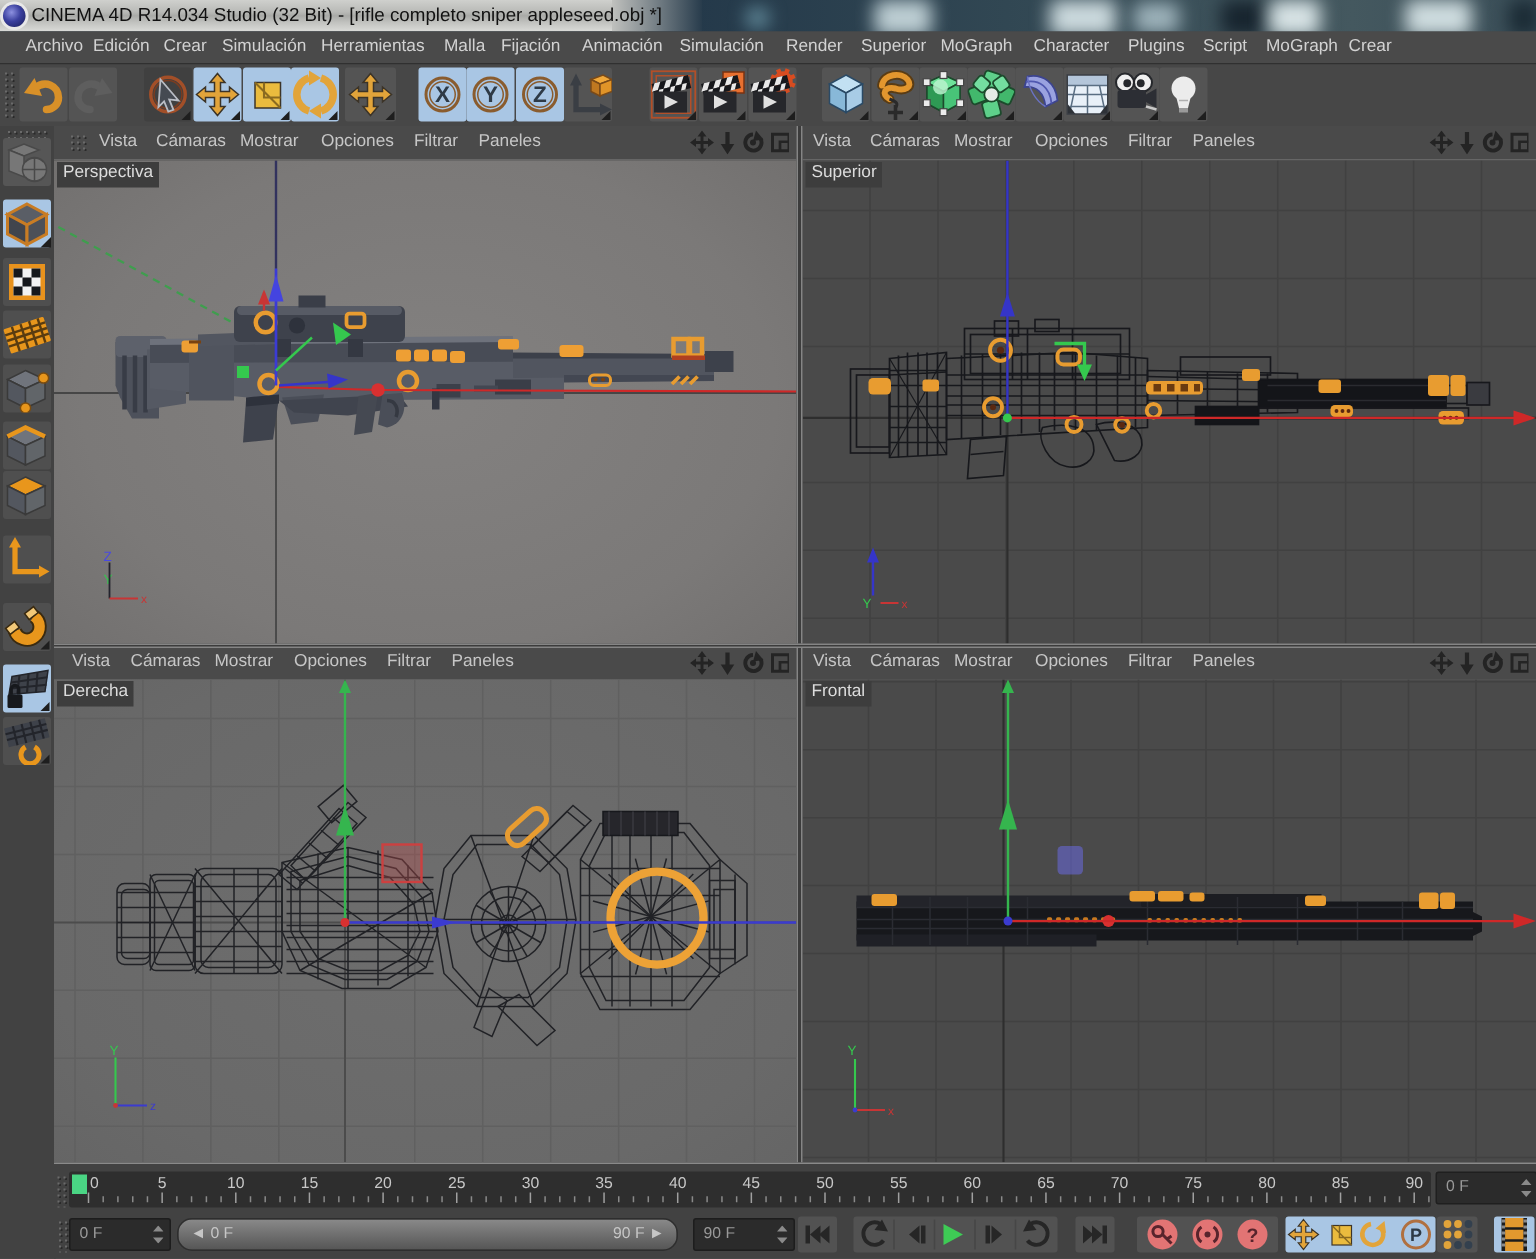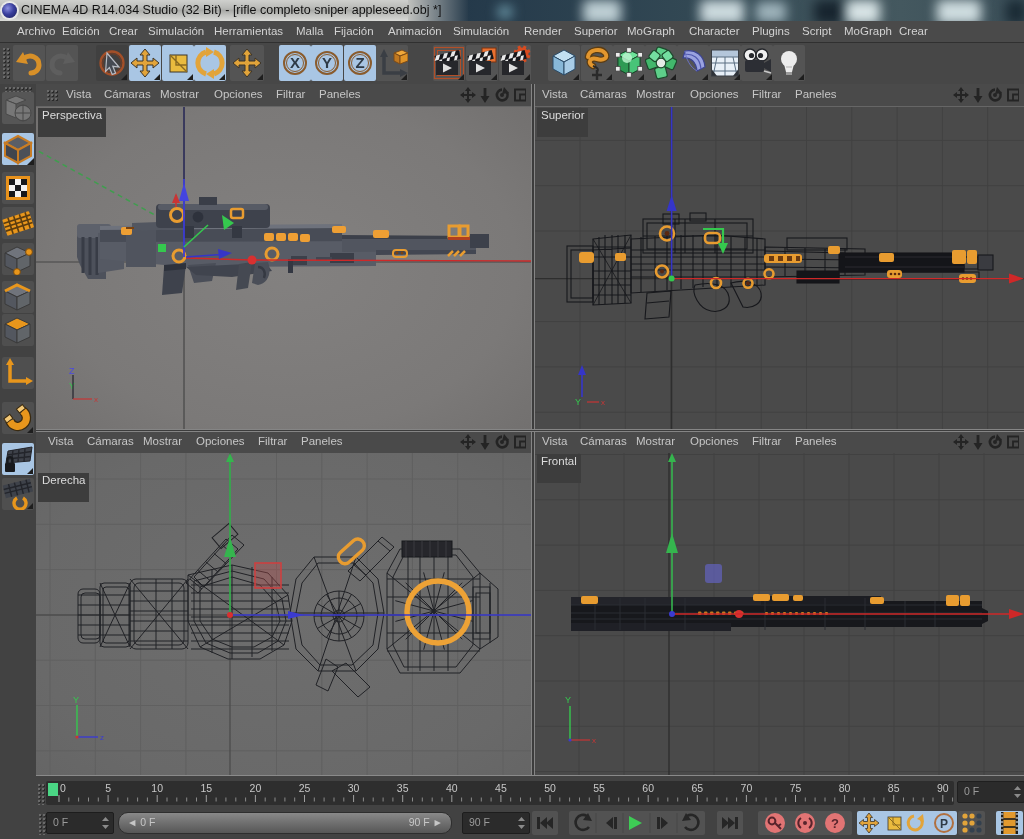--- a/index.html
+++ b/index.html
@@ -26,21 +26,21 @@
   .tbtn{position:absolute;top:2px;width:32px;height:36px;background:#545454;border-radius:2px;}
   .tbtn.blue{background:#a9c6e4;}
   .tbtn.dark{background:#404040;}
   .corner:after{content:"";position:absolute;right:1px;bottom:1px;border-style:solid;
      border-width:0 0 6px 6px;border-color:transparent transparent #1e1e1e transparent;}
   .handle{position:absolute;background-image:radial-gradient(circle,#6a6a6a 34%,transparent 35%),radial-gradient(circle,#2a2a2a 34%,transparent 35%);
      background-size:4px 4px;background-position:0 0,1px 1px;}
   
   .vpmenu{position:absolute;height:22px;background:#4a4a4a;border-bottom:1px solid #666;}
   .vpmi{position:absolute;top:4px;font-size:11.5px;color:#c6c6c6;}
-  .vplabel{position:absolute;font-size:11.5px;color:#dcdcdc;background:#3d3d3d;padding:1px 4px 16px;}
+  .vplabel{position:absolute;font-size:11.5px;color:#dcdcdc;background:#3d3d3d;padding:1px 4px 4px;}
   .vpicons{position:absolute;top:3px;right:5px;width:66px;height:16px;}
   
   #sidebar{left:0;top:84px;width:36px;height:755px;background:#424242;border-right:1px solid #2c2c2c;}
   .sbtn{position:absolute;left:2px;width:32px;height:32px;background:#4f4f4f;border-radius:2px;}
   .sbtn.blue{background:#a9c6e4;}
   
   #timeline{left:36px;top:775px;width:988px;height:35px;background:#424242;}
   #ruler{position:absolute;left:10px;top:6px;width:908px;height:24px;background:#2e2e2e;border-radius:2px;}
   #rulbox{position:absolute;left:921px;top:6px;width:66px;height:20px;background:#2b2b2b;border:1px solid #1f1f1f;border-radius:2px;color:#9a9a9a;font-size:10.5px;}
   
@@ -974,21 +974,21 @@
       <circle cx="35" cy="287" r="1.6" fill="#3b3bd0"></circle>
     </g>
    </svg>
   </div>
 
   <div class="abs" style="left:531px;top:84px;width:4px;height:691px;background:#3c3c3c;border-left:1px solid #858585;border-right:1px solid #858585;box-sizing:border-box;"></div>
   <div class="abs" style="left:36px;top:429px;width:988px;height:3px;background:#3c3c3c;border-top:1px solid #858585;border-bottom:1px solid #858585;box-sizing:border-box;"></div>
 
   <div class="vplabel" style="left:38px;top:108px;">Perspectiva</div>
   <div class="vplabel" style="left:537px;top:108px;">Superior</div>
-  <div class="vplabel" style="left:38px;top:454px;margin-top:19px;">Derecha</div>
+  <div class="vplabel" style="left:38px;top:454px;">Derecha</div>
   <div class="vplabel" style="left:537px;top:454px;">Frontal</div>
 
   <div class="abs" id="timeline">
     <div class="handle" style="left:1px;top:8px;width:8px;height:22px;"></div>
     <div class="abs" id="ruler">
       <svg width="912" height="24" viewBox="0 0 912 24">
           <text x="14.0" y="11" font-size="10.5" fill="#c8c8c8" font-family="Liberation Sans">0</text>
           <text x="62.1" y="11" text-anchor="middle" font-size="10.5" fill="#c8c8c8" font-family="Liberation Sans">5</text>
           <text x="111.2" y="11" text-anchor="middle" font-size="10.5" fill="#c8c8c8" font-family="Liberation Sans">10</text>
           <text x="160.3" y="11" text-anchor="middle" font-size="10.5" fill="#c8c8c8" font-family="Liberation Sans">15</text>

